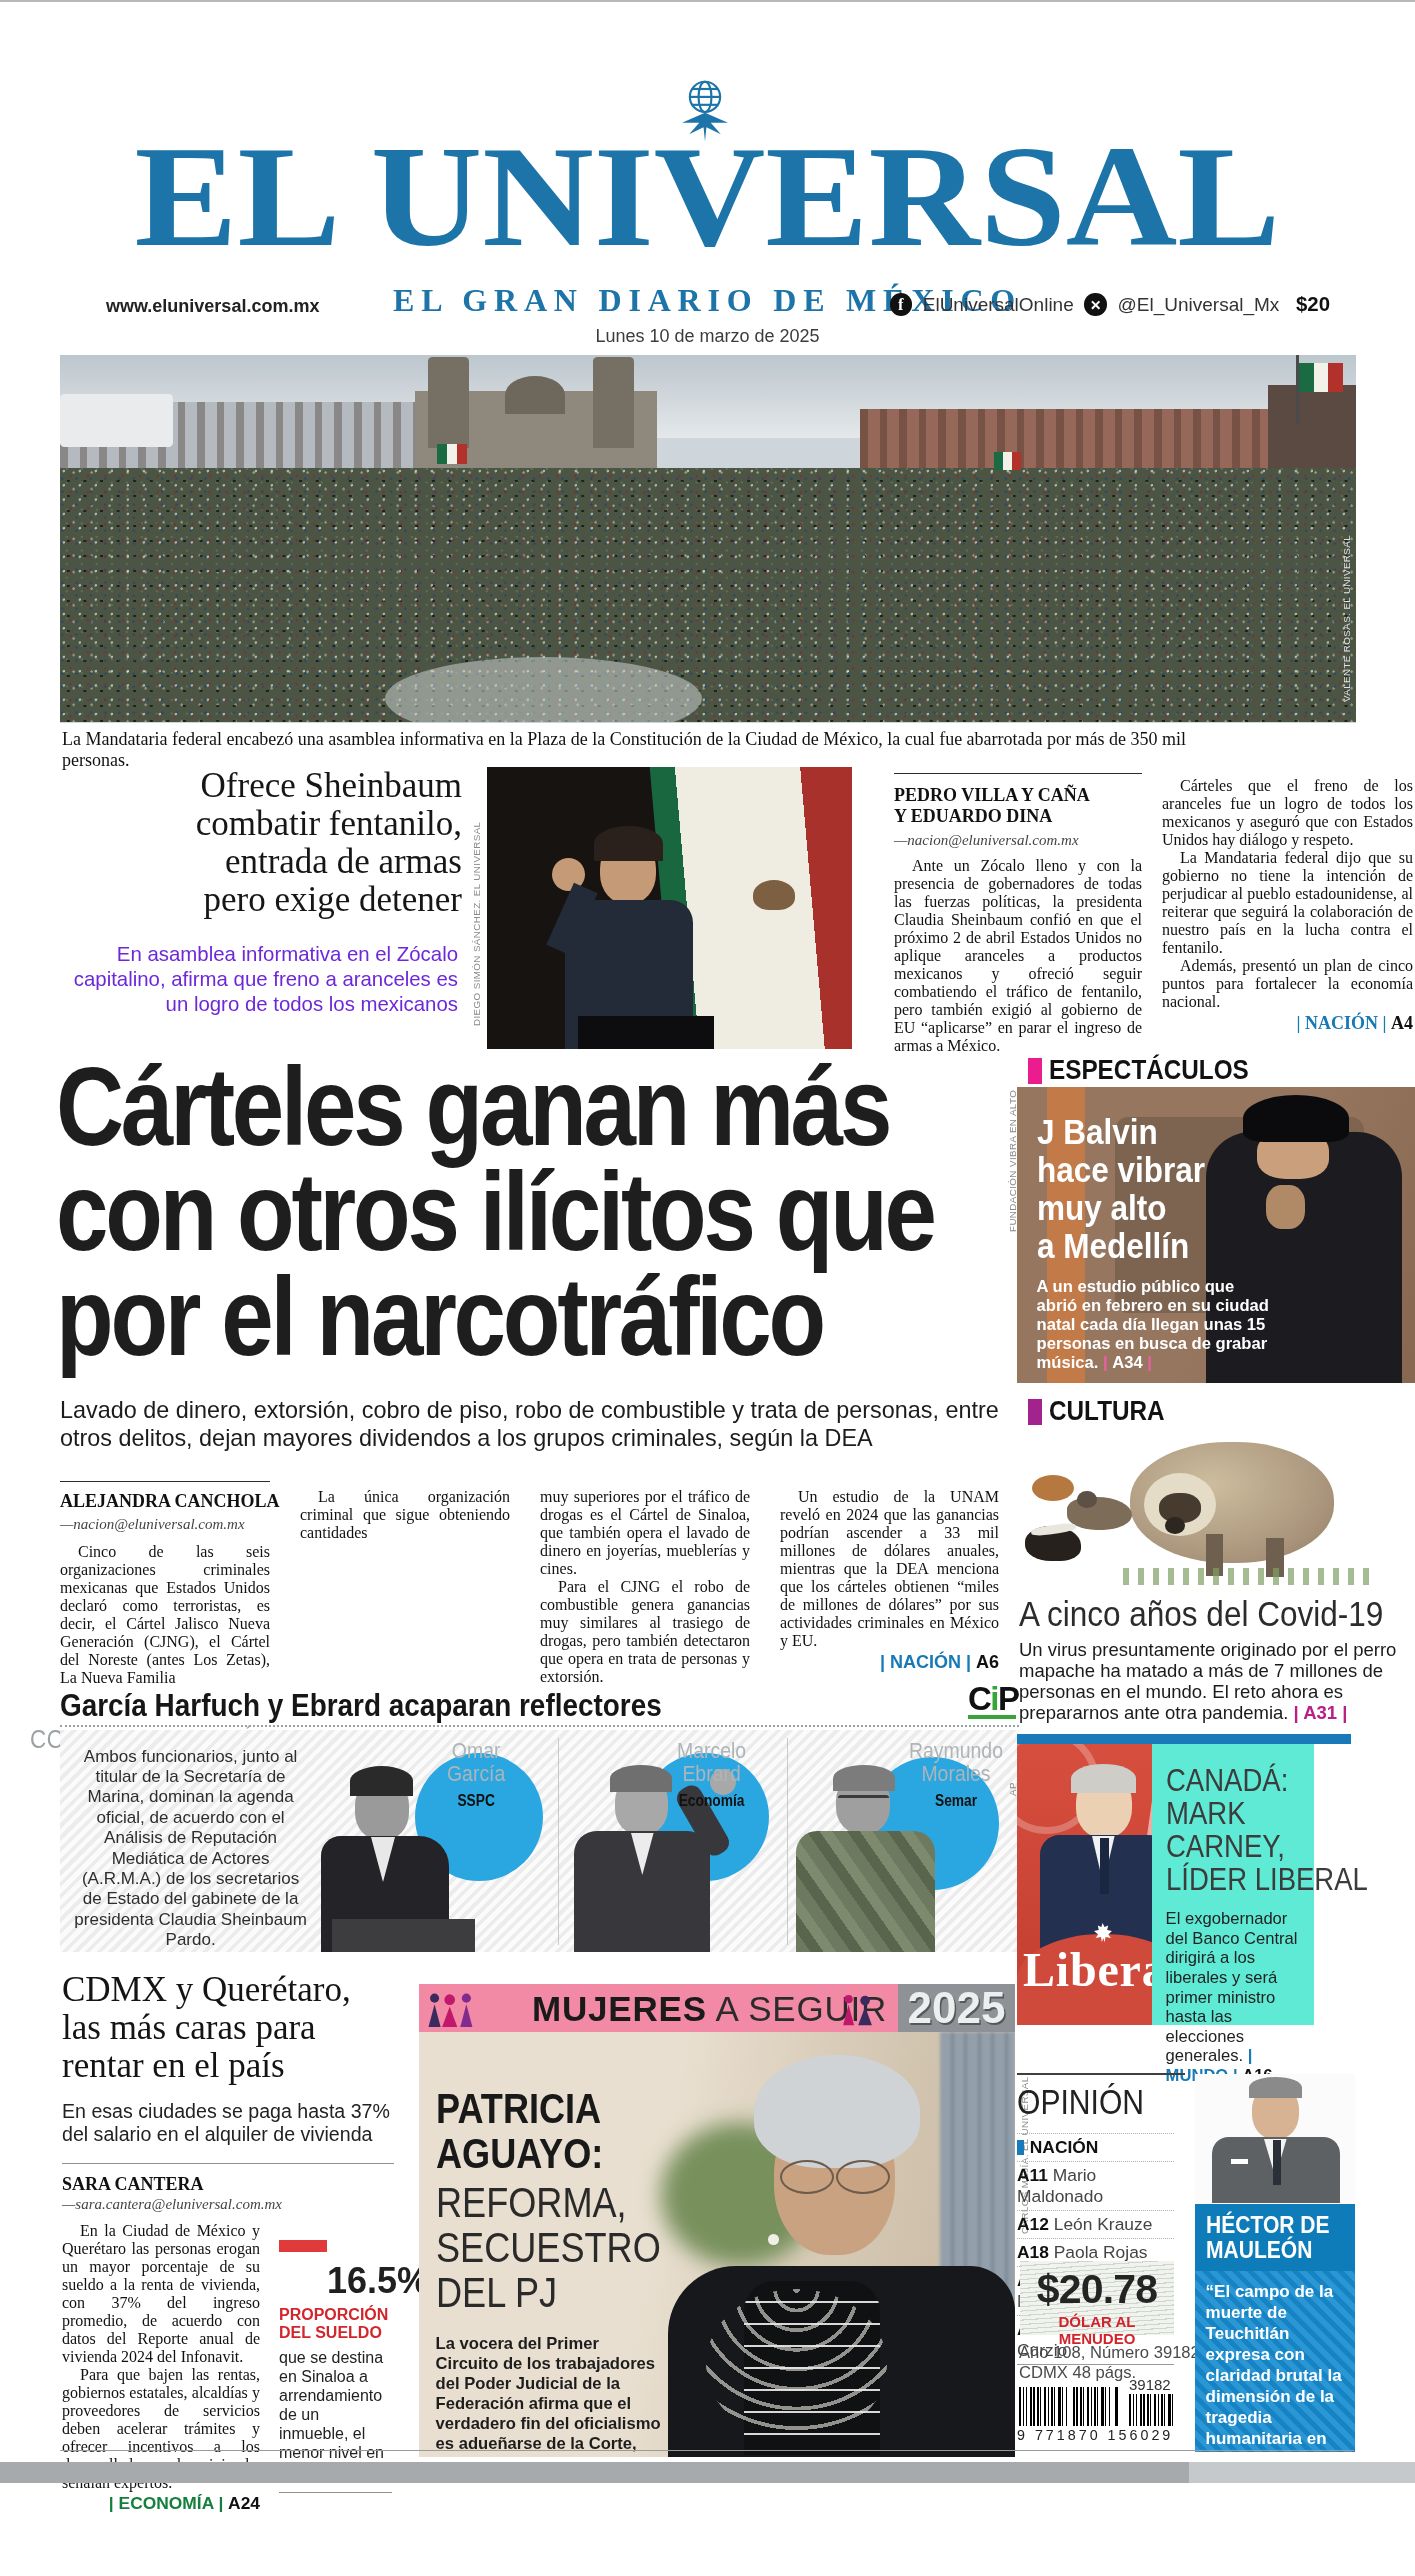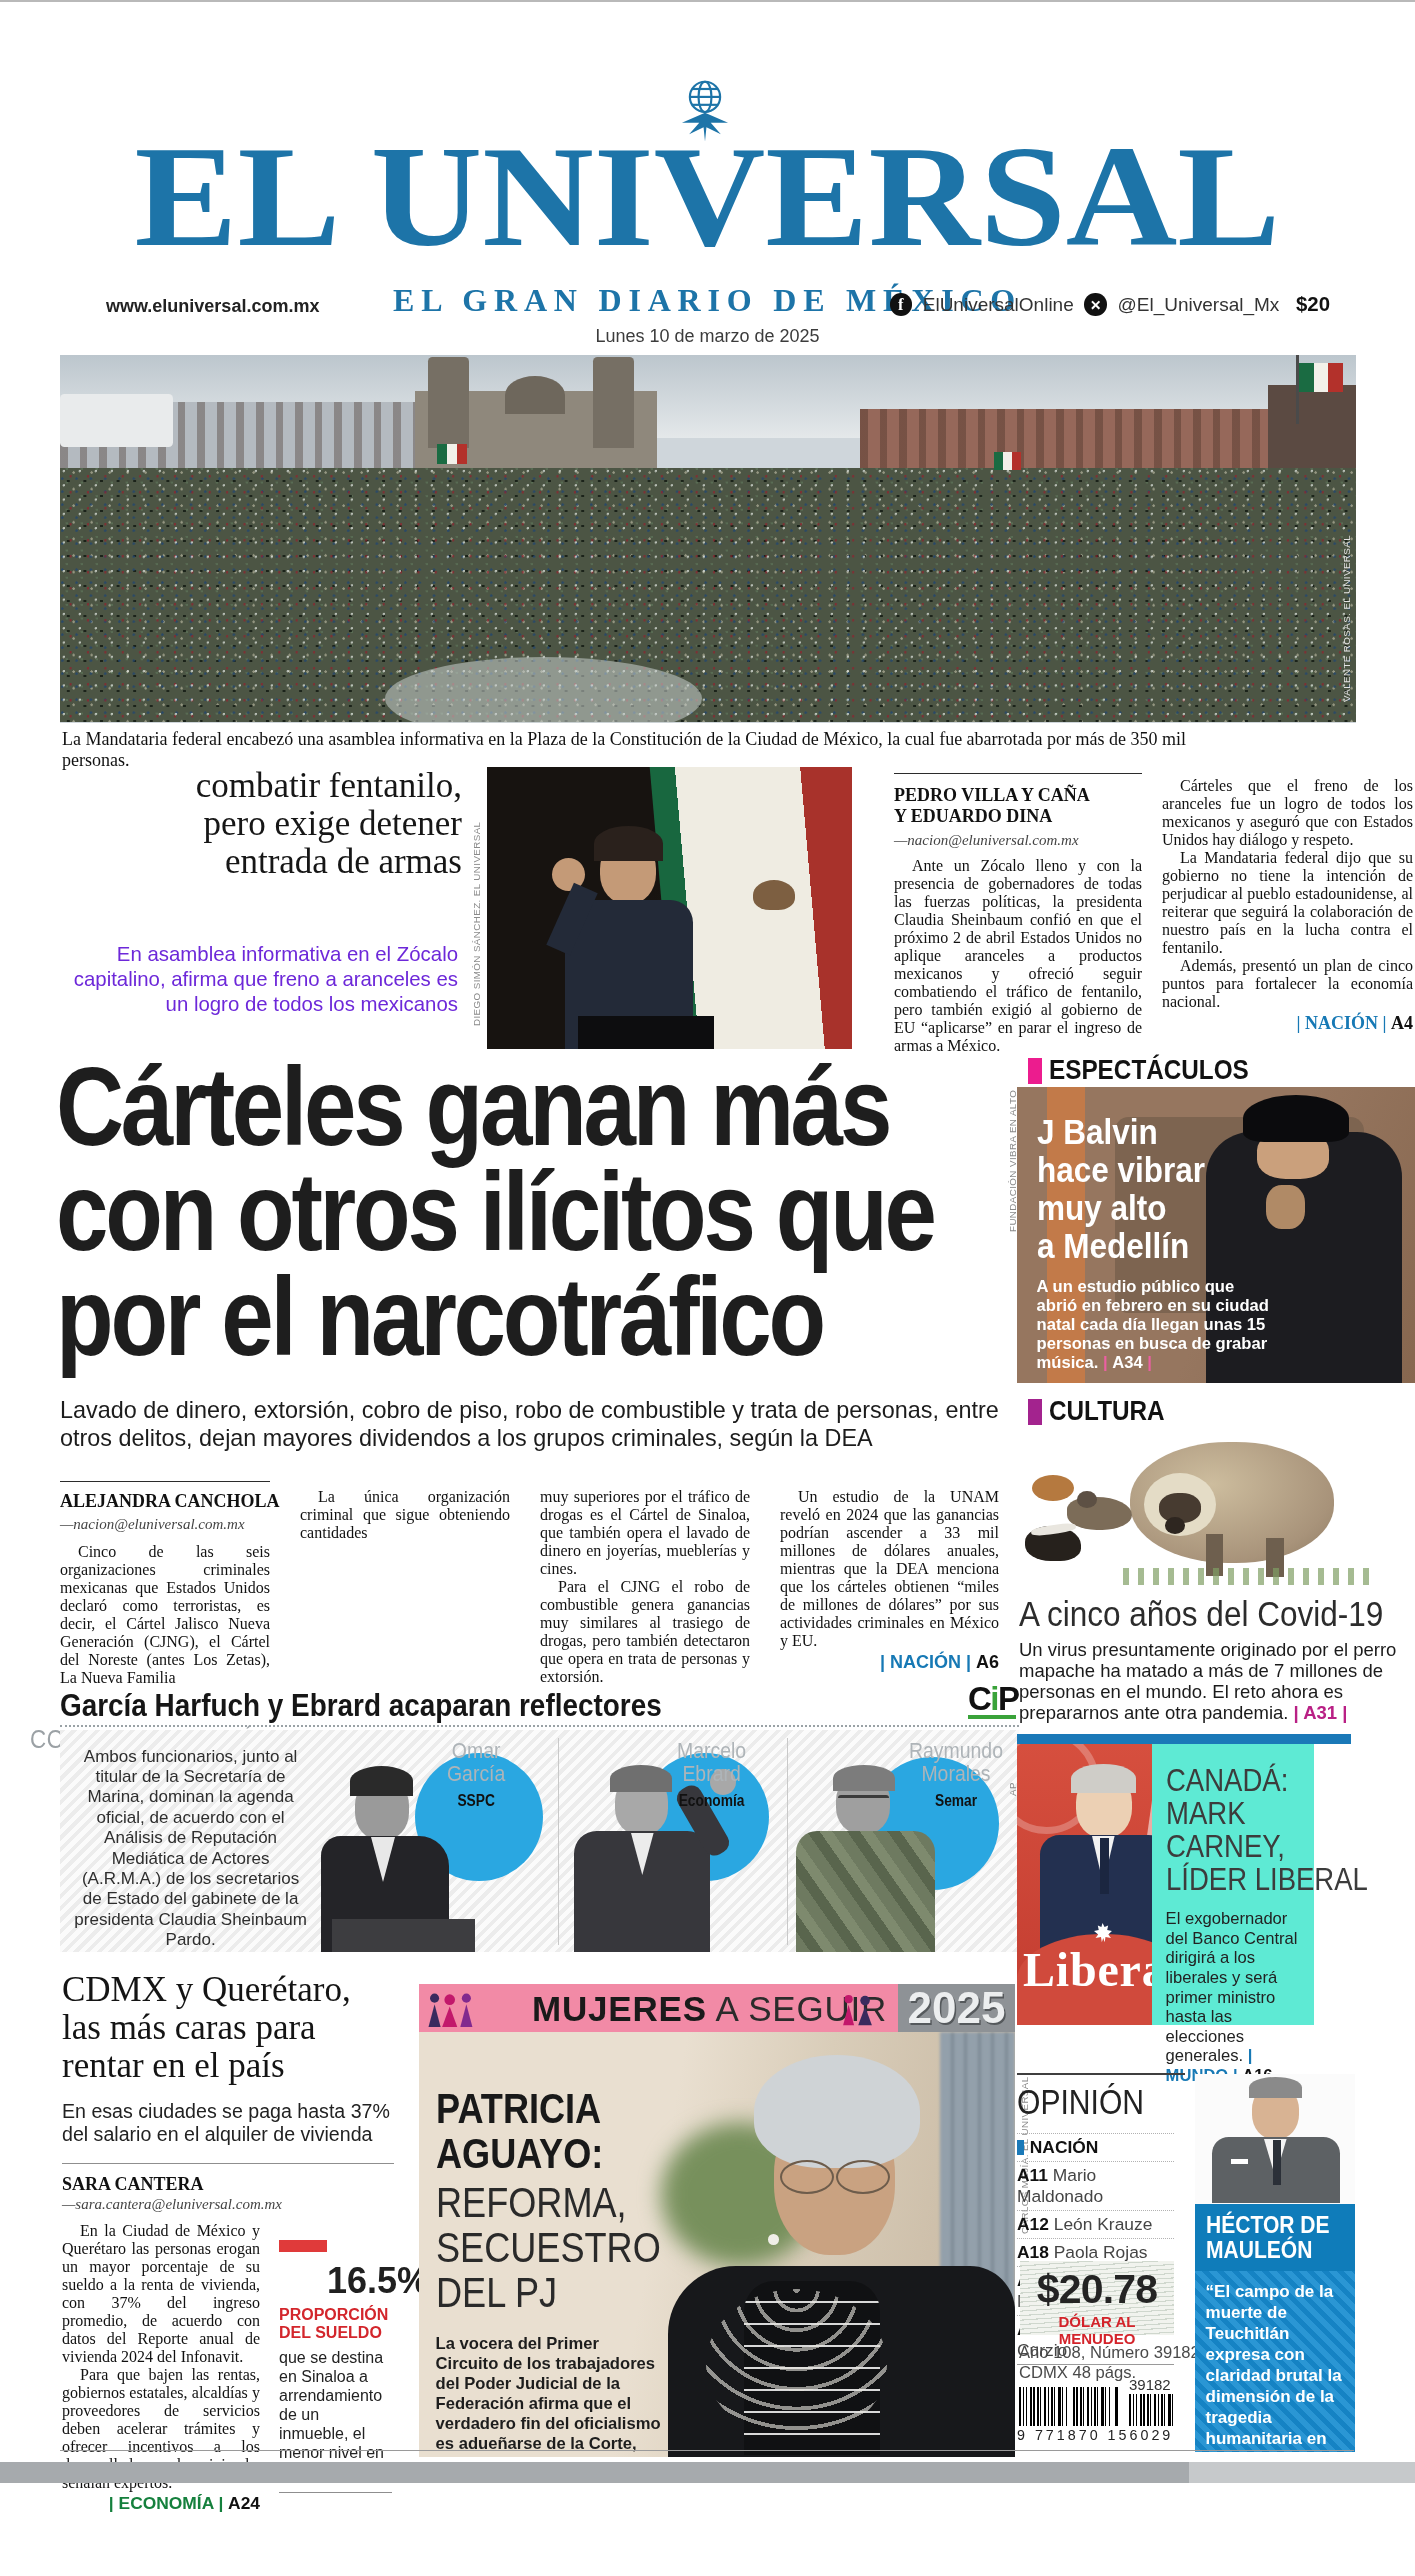--- a/index.html
+++ b/index.html
@@ -99,23 +99,24 @@
     <div class="abs crowd" style="left:0;top:113px;width:100%;height:254px;"></div>
     <div class="abs" style="left:325px;top:302px;width:317px;height:83px;background:#c9cfcd;border-radius:50%;opacity:.55;"></div>
     <div class="abs flagmx" style="left:377px;top:89px;width:30px;height:19.6px;"></div>
     <div class="abs flagmx" style="left:934px;top:97px;width:27px;height:18px;"></div>
     <div class="abs vert" style="right:4.5px;top:121px;height:226px;color:#e3e3e3;">VALENTE ROSAS. EL UNIVERSAL</div>
   </div>
 
   <div class="abs serif" style="left:62px;top:729px;width:1177px;font-size:18px;color:#111;">La Mandataria federal encabezó una asamblea informativa en la Plaza de la Constitución de la Ciudad de México, la cual fue abarrotada por más de 350 mil personas.</div>
 
   <div class="abs serif" style="left:60px;top:767px;width:402px;text-align:right;font-size:35px;line-height:38px;color:#161616;">
+    <div>Ofrece Sheinbaum</div>
     <div>combatir fentanilo,</div>
+    <div>entrada de armas</div>
     <div>pero exige detener</div>
-    <div>entrada de armas</div>
   </div>
   <div class="abs" style="left:56px;top:942px;width:402px;text-align:right;font-size:20.4px;line-height:25px;color:#6d28d9;">En asamblea informativa en el Zócalo capitalino, afirma que freno a aranceles es un logro de todos los mexicanos</div>
 
   <div class="abs vert" style="left:471px;top:777px;height:249px;">DIEGO SIMÓN SÁNCHEZ. EL UNIVERSAL</div>
 
   <div class="abs" style="left:487px;top:767px;width:365px;height:282px;overflow:hidden;background:linear-gradient(120deg,#171310 0 45%,#26201a);">
     <div class="abs" style="left:189px;top:0;width:181px;height:282px;background:linear-gradient(90deg,#18673f 0 12%,#efece2 12% 72%,#a8322b 72% 100%);transform:rotate(-5deg) scale(1.15);"></div>
     <div class="abs" style="left:266px;top:113px;width:42px;height:30px;background:#7d5f41;border-radius:50% 50% 40% 40%;"></div>
     <div class="abs" style="left:113px;top:72px;width:56px;height:65px;background:#c49a77;border-radius:46%;"></div>
     <div class="abs" style="left:107px;top:59px;width:69px;height:35px;background:#2a211c;border-radius:50% 50% 0 0;"></div>

